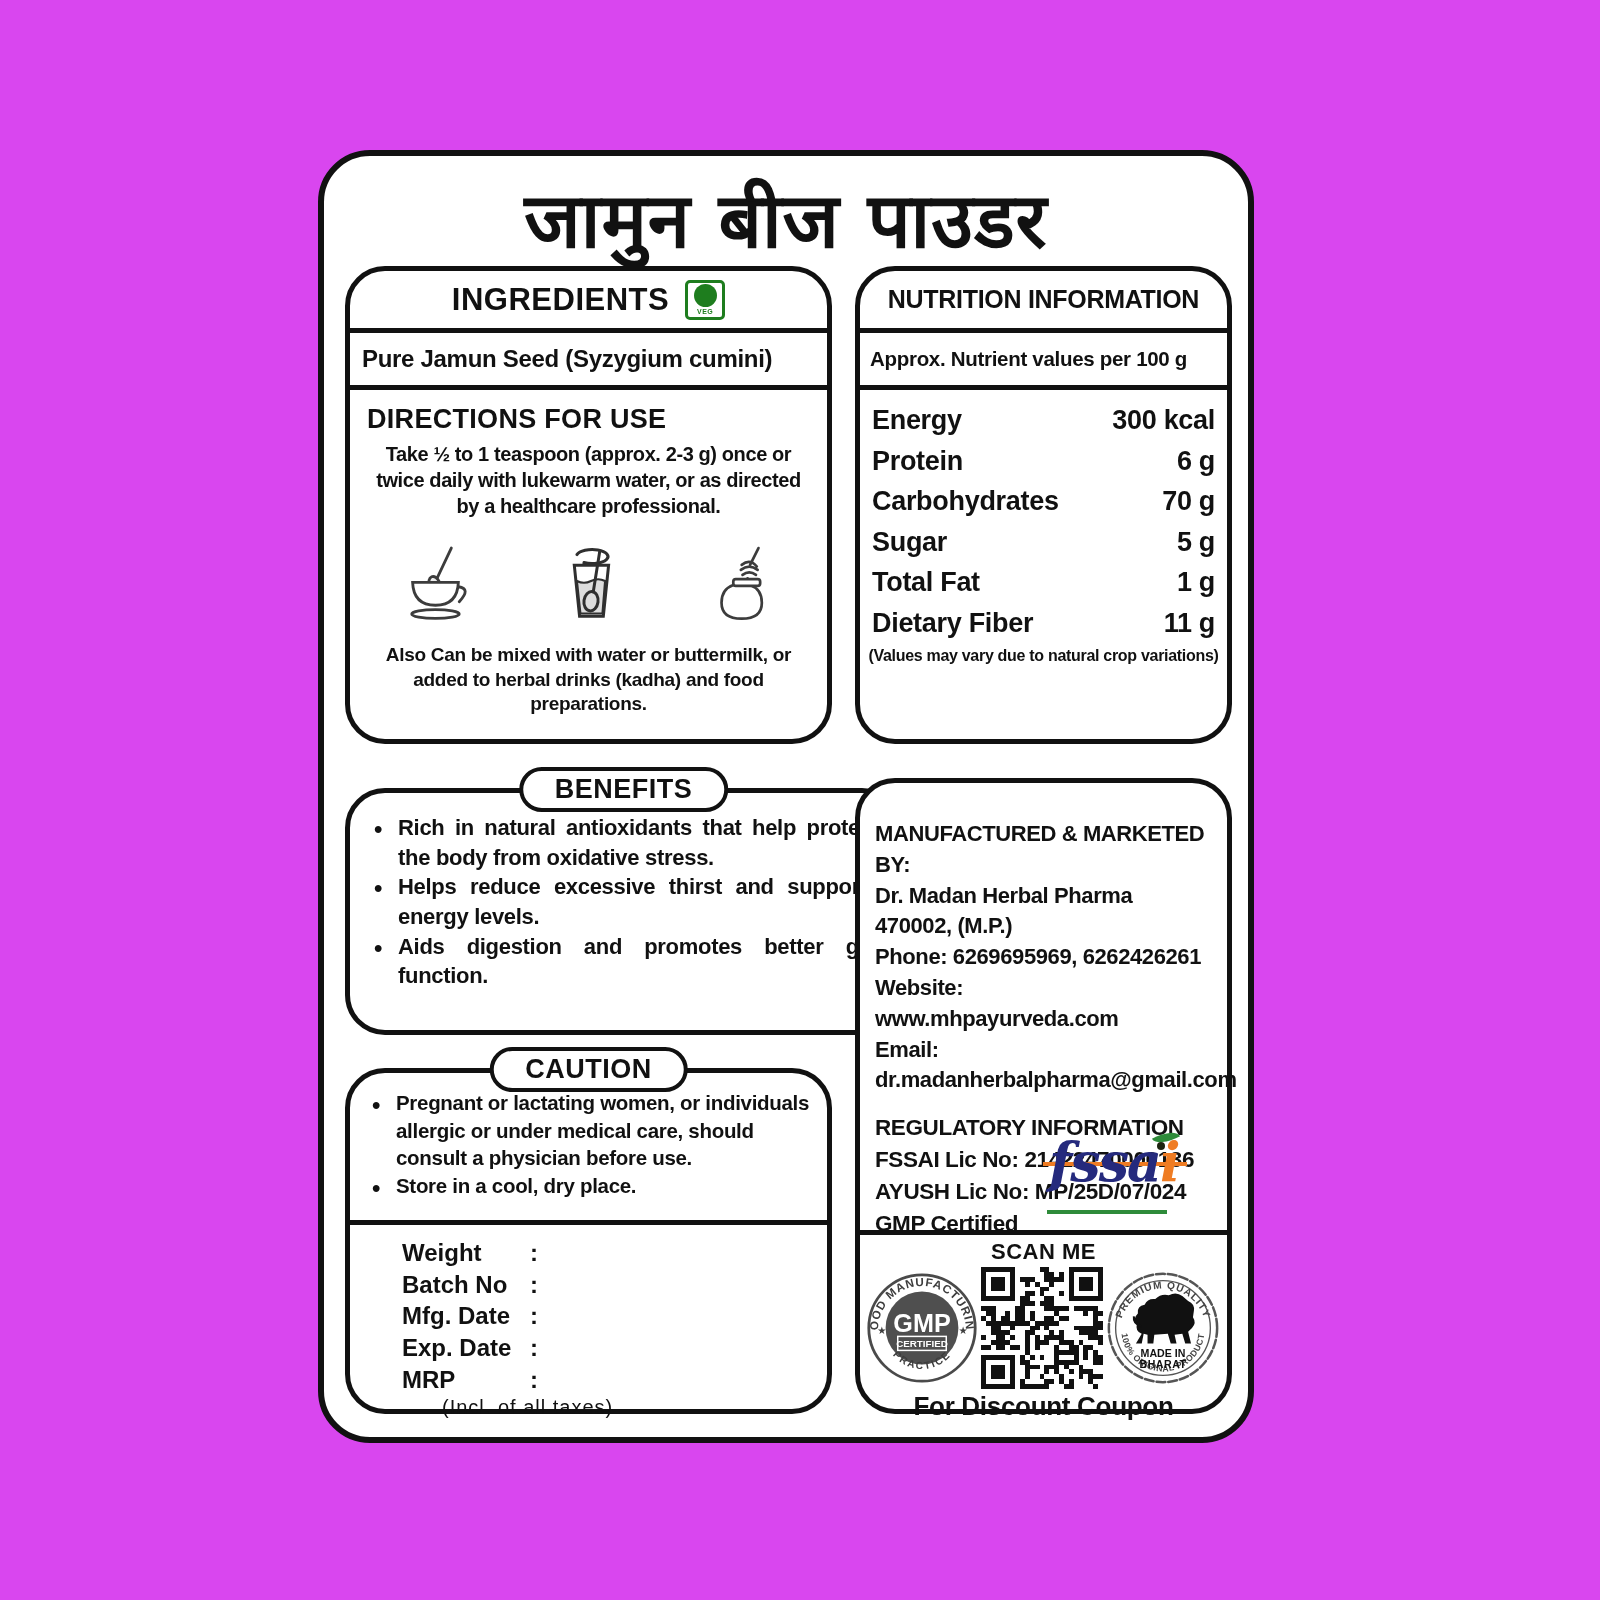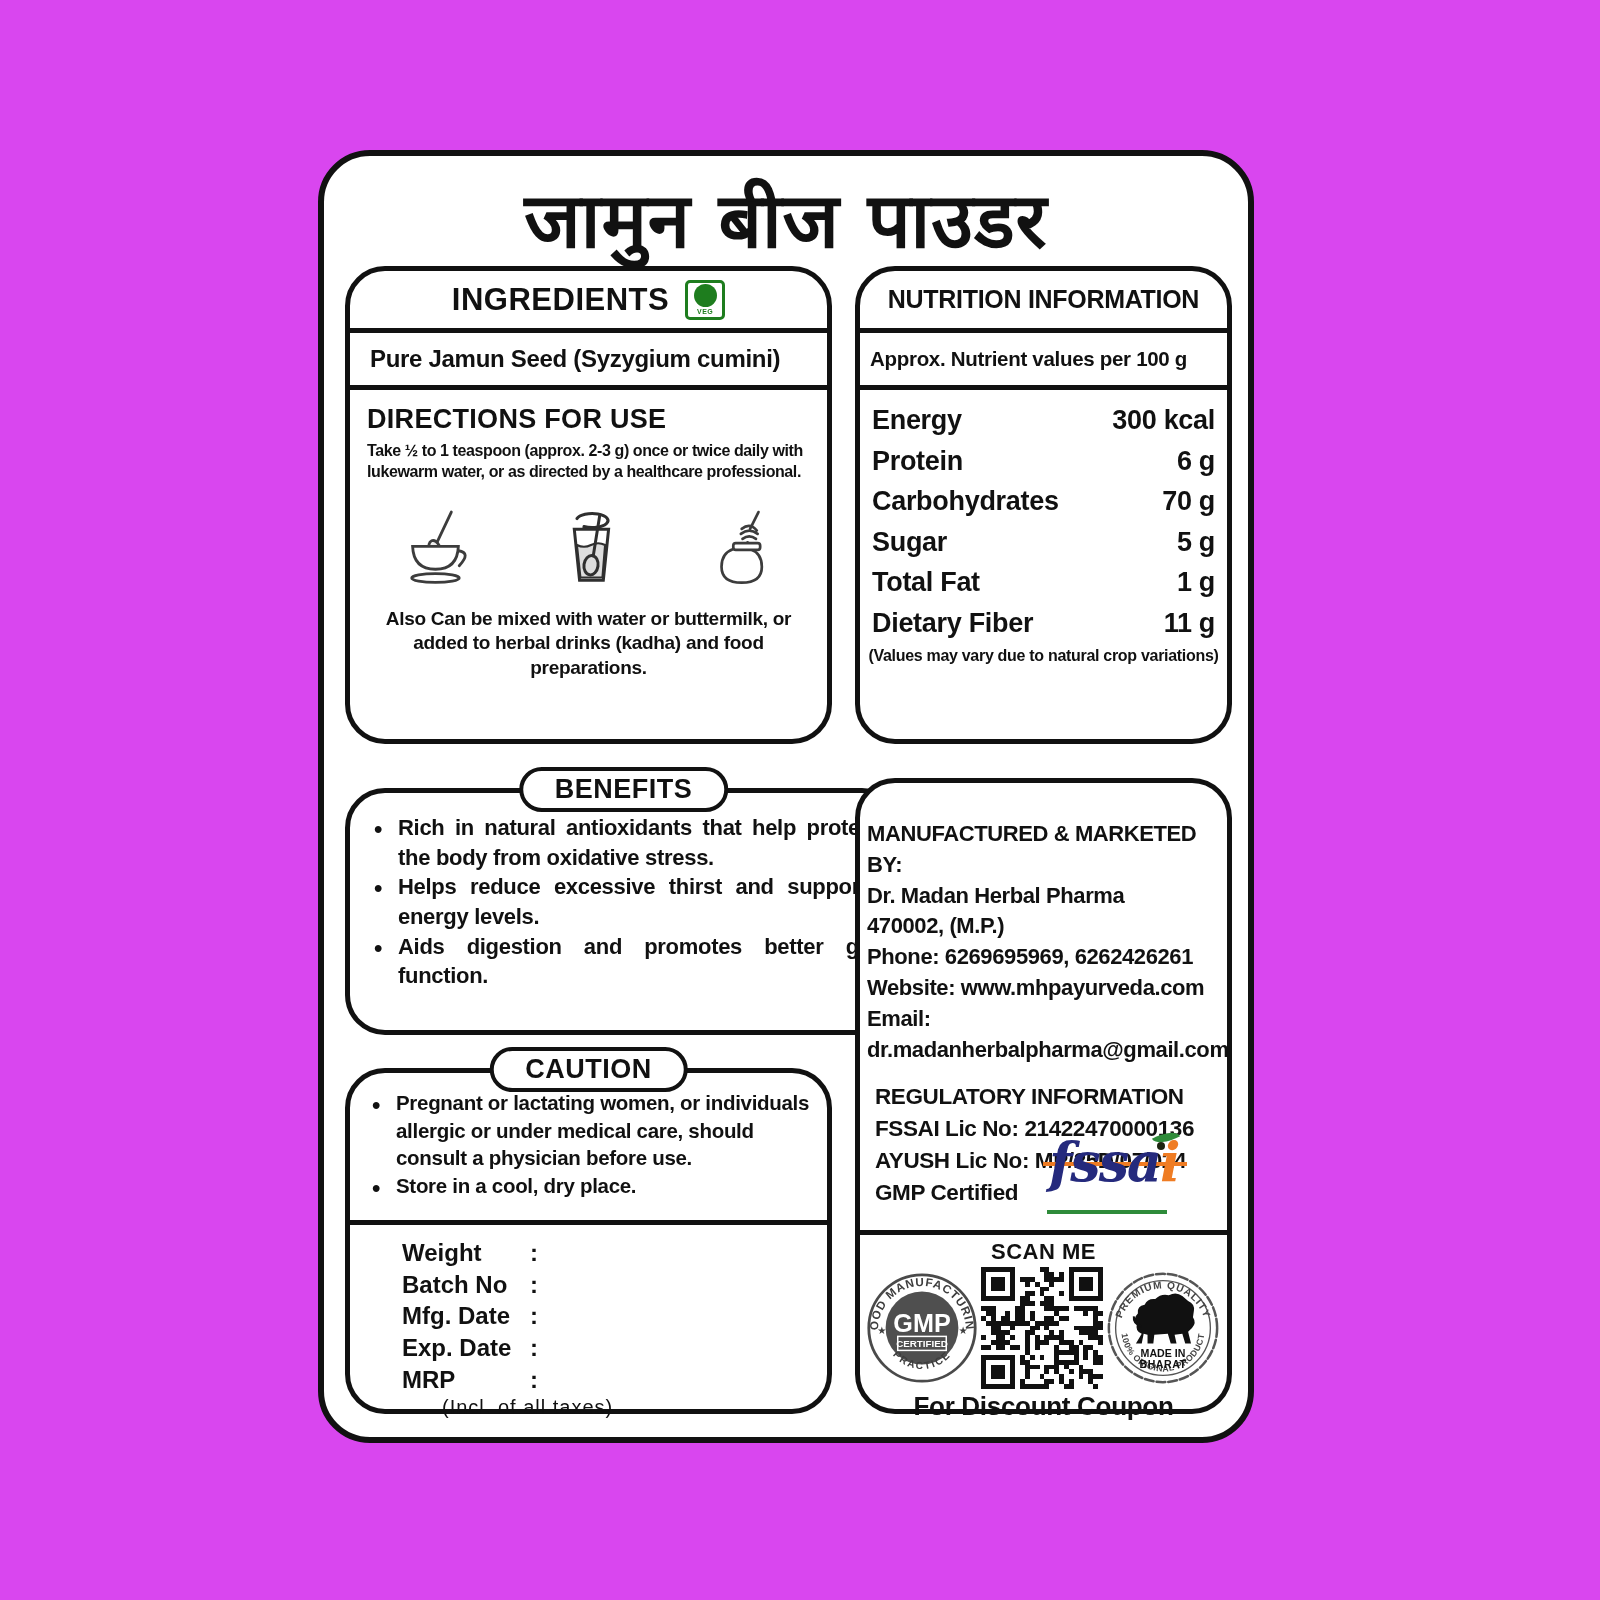--- a/index.html
+++ b/index.html
@@ -17,24 +17,24 @@
 
   
   .ingredients-box { left:345px; top:266px; width:487px; height:478px; }
   .ing-header { height:62px; border-bottom:5px solid #111; display:flex; align-items:center;
                 justify-content:center; gap:16px; font-size:31px; font-weight:bold; letter-spacing:0.5px; }
   .veg-badge { width:40px; height:40px; border:3px solid #1e7d1e; border-radius:5px; display:flex;
                flex-direction:column; align-items:center; justify-content:center; background:#fff; }
   .veg-dot { width:23px; height:23px; border-radius:50%; background:#1e7d1e; }
   .veg-text { font-size:7px; font-weight:bold; color:#1e7d1e; line-height:1; margin-top:1px; }
   .ing-item { height:57px; border-bottom:5px solid #111; display:flex; align-items:center;
-              padding:0 20px; font-size:24px; font-weight:bold; letter-spacing:-0.3px; }
+              padding:0 12px; font-size:24px; font-weight:bold; letter-spacing:-0.3px; }
   .directions { padding:14px 17px 8px; }
   .dir-head { font-size:27px; font-weight:bold; letter-spacing:0.3px; }
-  .dir-body { font-size:16px; font-weight:bold; line-height:1.3; margin-top:6px; letter-spacing:-0.4px; }
+  .dir-body { font-size:20px; font-weight:bold; line-height:1.3; margin-top:6px; letter-spacing:-0.4px;text-align:center; }
   .icons-row { display:flex; justify-content:space-between; align-items:flex-end; padding:12px 28px 4px; }
   .icons-row svg { display:block; }
   .dir-note { font-size:19px; font-weight:bold; text-align:center; line-height:1.3; margin-top:8px; letter-spacing:-0.3px; }
 
   
   .nutrition-box { left:855px; top:266px; width:377px; height:478px; }
   .nut-header { height:62px; border-bottom:5px solid #111; display:flex; align-items:center;
                 justify-content:center; font-size:25px; font-weight:bold; letter-spacing:-0.3px; }
   .nut-sub { height:57px; border-bottom:5px solid #111; display:flex; align-items:center;
              padding:0 10px; font-size:20.5px; font-weight:bold; letter-spacing:-0.3px; }
@@ -56,21 +56,21 @@
   .benefits-box .blist li { text-align:justify; }
   .caution-box .blist { padding:16px 12px 0 20px; height:152px; border-bottom:5px solid #111; }
   .caution-box .blist li { font-size:20.5px; }
   .fields { padding:12px 0 0 52px; }
   .frow { display:flex; font-size:24px; font-weight:bold; line-height:1.32; }
   .frow .flabel { width:128px; }
   .fields-note { font-size:20px; letter-spacing:1px; padding-left:40px; margin-top:1px; }
 
   
   .info-box { left:855px; top:778px; width:377px; height:636px; }
-  .mfg { padding:36px 7px 0; font-size:22px; font-weight:bold; line-height:1.4; letter-spacing:-0.4px; }
+  .mfg { padding:36px 15px 0; font-size:22px; font-weight:bold; line-height:1.4; letter-spacing:-0.4px; }
   .reg { padding:16px 15px 0; font-size:22.5px; font-weight:bold; line-height:1.42; letter-spacing:-0.4px; }
   .fssai-logo { position:absolute; right:34px; top:332px; width:150px; height:84px;margin-top:21px; }
   .fssai-bar { position:absolute; left:0; right:6px; top:26px; height:4px; background:#ef7c23; }
   .fssai-word { position:absolute; left:6px; top:-6px; font-family:"DejaVu Serif", serif;
                 font-style:italic; font-size:54px; font-weight:bold; color:#252a7d; letter-spacing:-2px; }
   .fssai-word .or { color:#ef7c23; }
   .fssai-underline { position:absolute; left:4px; right:26px; bottom:6px; height:4px; background:#2e8b3a; }
   .fssai-leaf { position:absolute; right:14px; top:-4px; width:26px; height:11px; background:#2e8b3a;
                 border-radius:0 100% 0 100%; transform:rotate(-28deg); }
   .fssai-dot { position:absolute; right:28px; top:6px; width:8px; height:8px; background:#1c240f; border-radius:50%; }

